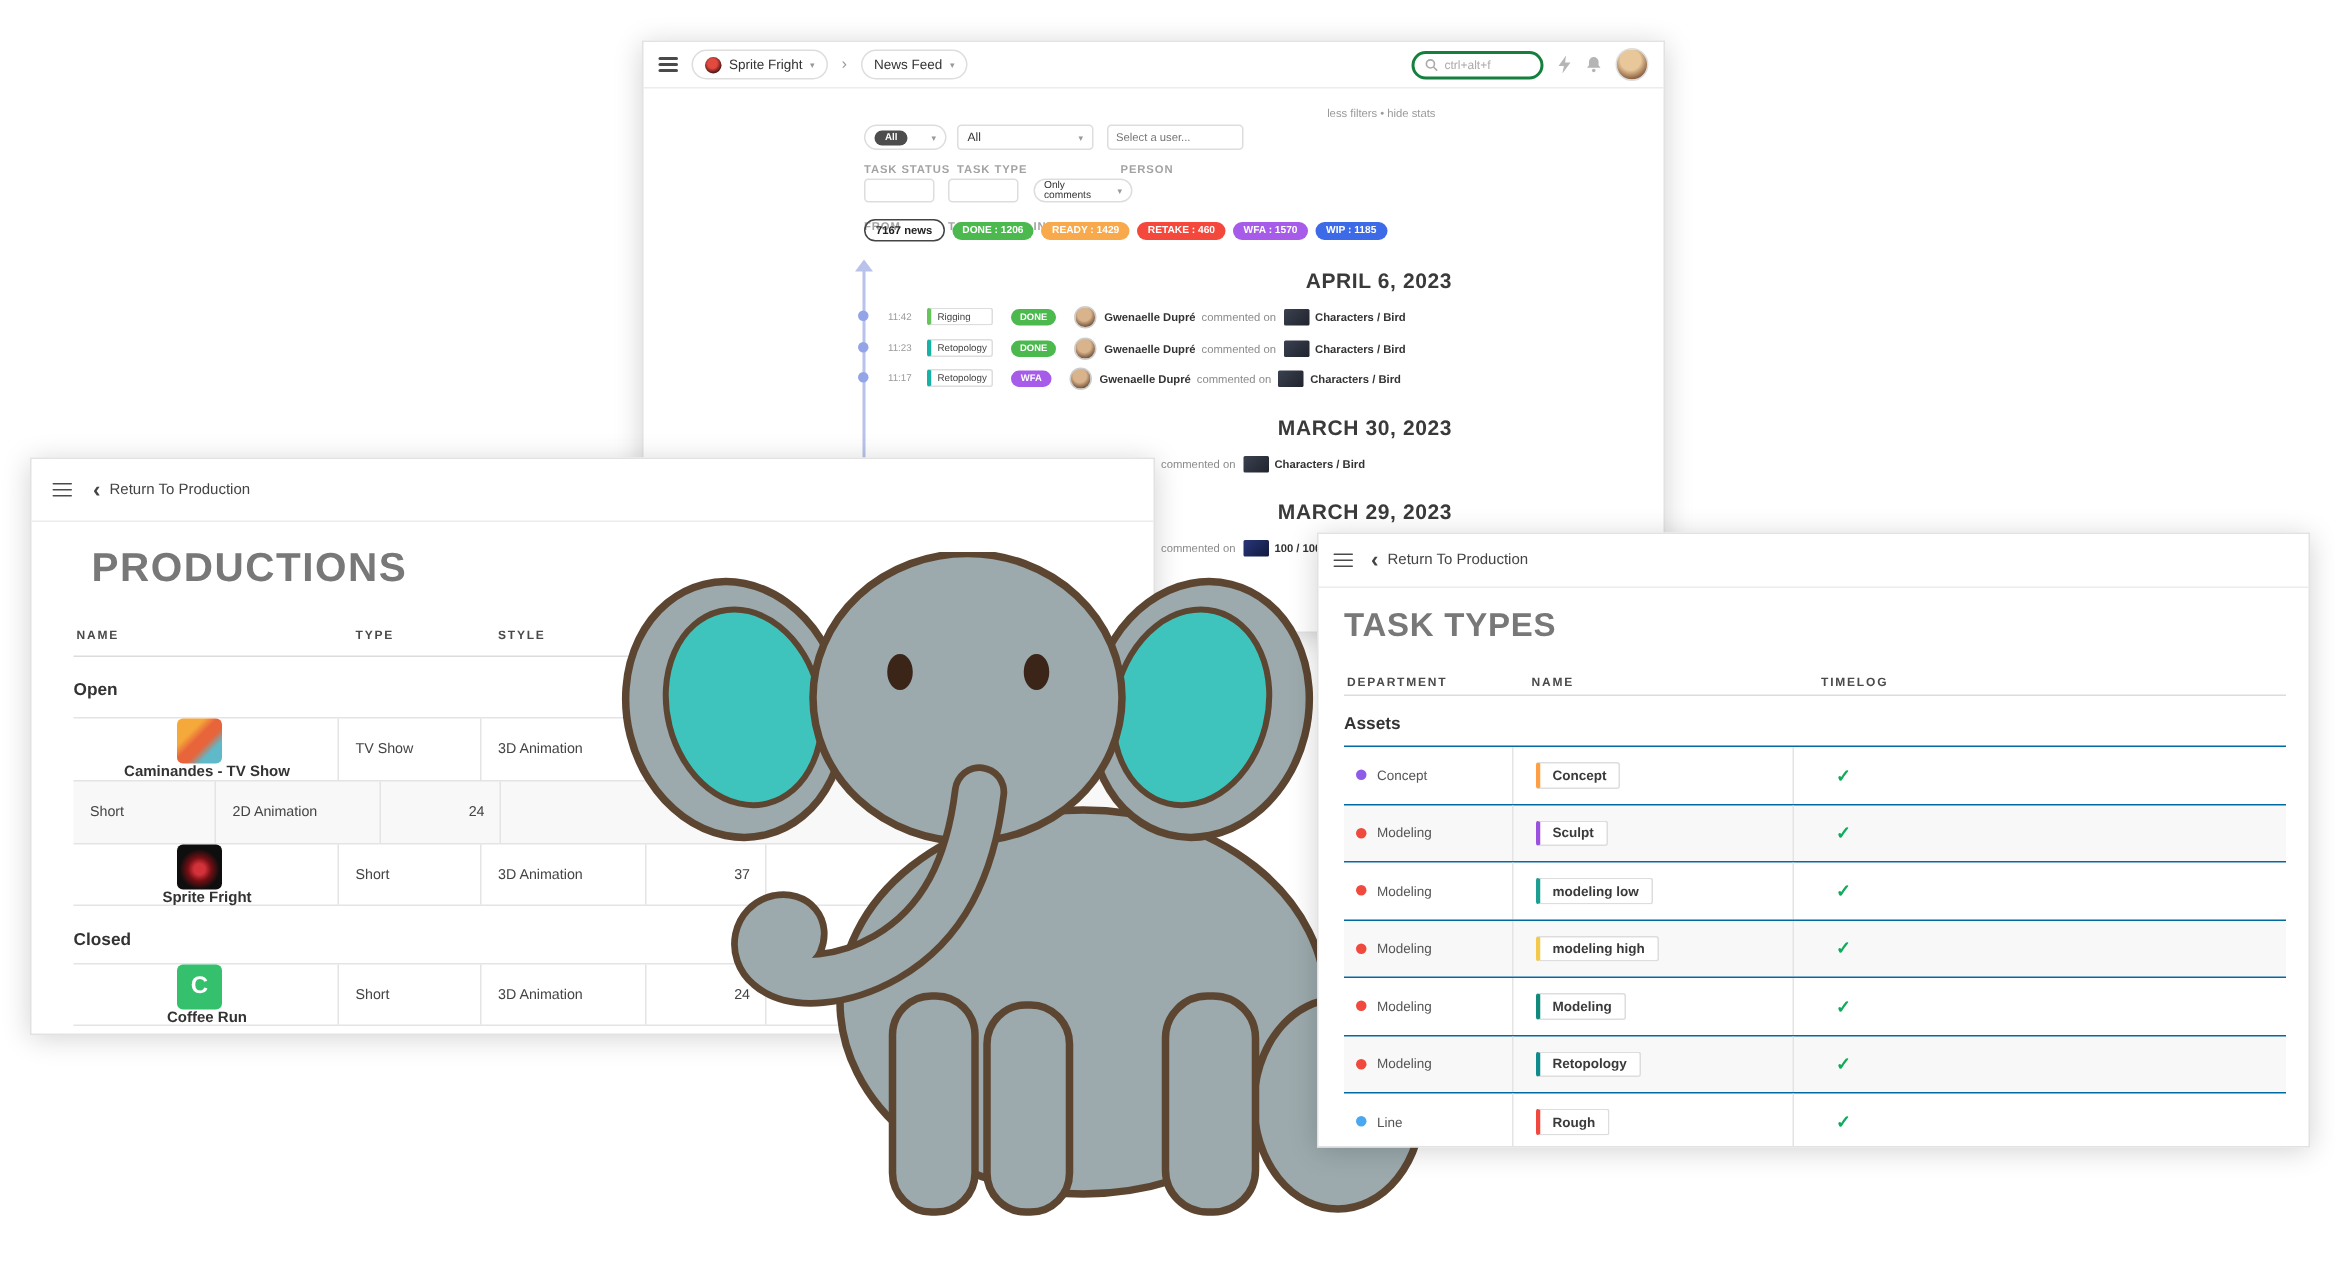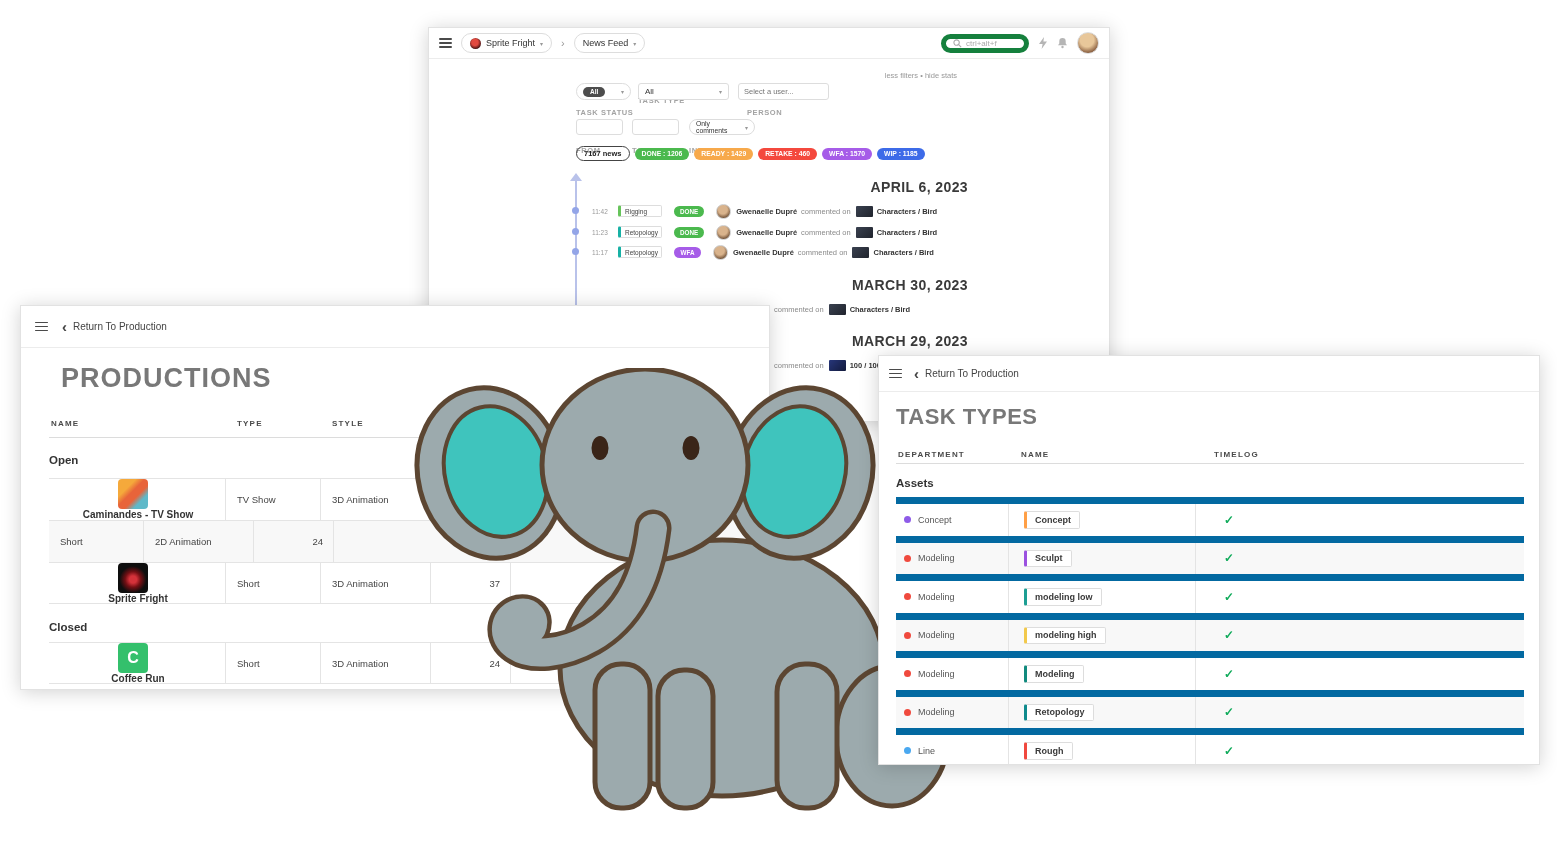--- a/index.html
+++ b/index.html
@@ -13,21 +13,21 @@
   .pill-select{display:flex;align-items:center;gap:5px;border:1px solid #ddd;border-radius:11px;height:20px;padding:0 8px;font-size:9px;color:#333;background:#fff;}
   .caret{font-size:6px;color:#999;}
   .page-title{position:absolute;font-weight:bold;color:#787878;letter-spacing:1px;}
   .colhead{position:absolute;font-size:8px;font-weight:bold;color:#4a4a4a;letter-spacing:1.2px;}
   .sect{position:absolute;font-size:11.5px;font-weight:bold;color:#333;}
   
   .news-win{left:428px;top:27px;width:682px;height:395px;z-index:1;}
   .news-win .topbar{height:31px;}
   .prod-dot{width:11px;height:11px;border-radius:50%;background:radial-gradient(circle at 45% 40%,#e2493f 0 35%,#3b0f0f 75%);}
   .nav-chev{color:#999;font-size:11px;}
-  .searchbox{margin-left:auto;display:flex;align-items:center;gap:4px;border:5px solid #15803d;border-radius:11px;height:19px;width:88px;padding:0 7px;font-size:8px;color:#aaa;}
+  .searchbox{margin-left:auto;display:flex;align-items:center;gap:4px;border:2px solid #15803d;border-radius:11px;height:19px;width:88px;padding:0 7px;font-size:8px;color:#aaa;}
   .topicon{color:#b5b5b5;display:flex;align-items:center;}
   .avatar-lg{width:22px;height:22px;border-radius:50%;background:radial-gradient(circle at 45% 35%,#e8c79a 0 40%,#8a5f40 75%);border:1px solid #ddd;}
   .f-label{position:absolute;font-size:7.5px;font-weight:bold;color:#a3a3a3;letter-spacing:.6px;margin-top:38px;}
   .f-box{position:absolute;display:flex;align-items:center;border:1px solid #ddd;border-radius:3px;height:17px;padding:0 6px;font-size:8px;color:#333;background:#fff;gap:4px;}
   .f-box .caret{margin-left:auto;}
   .mini-badge{background:#4d4d4d;color:#fff;font-size:6.5px;font-weight:bold;border-radius:8px;padding:1.5px 7px;}
   .f-input{position:absolute;border:1px solid #ddd;border-radius:3px;height:16px;font-size:7.5px;color:#555;padding:0 5px;font-family:"Liberation Sans",sans-serif;outline:none;width:47px;}
   .f-links{position:absolute;font-size:7.5px;color:#999;}
   .stats{position:absolute;left:147px;top:118px;display:flex;gap:5px;align-items:center;}
   .stat-total{border:1px solid #444;border-radius:9px;font-size:7.5px;font-weight:bold;color:#222;padding:2px 7px;}
@@ -65,21 +65,21 @@
   .p-name{font-size:10px;font-weight:bold;color:#333;}
   .th-caminandes{background:linear-gradient(135deg,#f5a93b 0 30%,#e8643a 45% 60%,#5fb9c9 75%);}
   .th-settler{background:radial-gradient(circle at 45% 45%,#5a5a66 0 18%,#17171c 65%);}
   .th-sprite{background:radial-gradient(circle at 50% 55%,#d4323a 0 16%,#740f14 35%,#0e0e0e 60%);}
   .th-coffee{background:#34c06c;color:#fff;font-size:16px;font-weight:bold;}
   
   .task-win{left:878px;top:355px;width:662px;height:410px;z-index:4;overflow:hidden;}
   .task-win .topbar{height:36px;gap:12px;}
   .task-win .page-title{left:17px;top:48px;font-size:22px;letter-spacing:.5px;}
   .t-underline{position:absolute;left:17px;top:107px;width:628px;border-bottom:1px solid #dcdcdc;}
-  .t-row{position:absolute;left:17px;width:628px;height:38.5px;display:flex;border-top:7px solid #0369a1;background:#fff;}
+  .t-row{position:absolute;left:17px;width:628px;height:38.5px;display:flex;border-top:1px solid #0369a1;background:#fff;}
   .t-row.alt{background:#f8f8f8;}
   .tc{display:flex;align-items:center;border-right:1px solid #e4e4e4;}
   .tc1{width:113px;padding-left:8px;gap:7px;}
   .tc2{width:187px;padding-left:15px;}
   .tc3{flex:1;padding-left:28px;border-right:none;}
   .dept-dot{width:7px;height:7px;border-radius:50%;flex:none;}
   .dept-label{font-size:9px;color:#555;}
   .tt-chip{border:1px solid #ddd;border-left:3px solid #999;background:#fff;border-radius:2px;font-size:9px;font-weight:bold;color:#3a3a3a;padding:2.5px 8px 3px;}
   .check{font-size:12px;font-weight:bold;}
   
@@ -126,21 +126,21 @@
           </svg>
       </span>
       <span class="avatar-lg"></span>
     </div>
 
     <span class="f-label" style="left:147px;top:42px">TASK STATUS</span>
     <span class="f-box" style="left:147px;top:55px;width:55px;border-radius:9px">
       <span class="mini-badge">All</span>
       <span class="caret">▾</span>
     </span>
-    <span class="f-label" style="left:209px;top:30px">TASK TYPE</span>
+    <span class="f-label" style="left:209px;top:42px">TASK TYPE</span>
     <span class="f-box" style="left:209px;top:55px;width:91px">
       <span>All</span>
       <span class="caret">▾</span>
     </span>
     <span class="f-label" style="left:318px;top:42px">PERSON</span>
     <input class="f-input" style="left: 309px; top: 55px; width: 91px; height: 17px;" placeholder="Select a user...">
     <span class="f-links" style="right:152px;top:43px">less filters • hide stats</span>
 
     <span class="f-label" style="left:147px;top:80px">FROM</span>
     <input class="f-input" style="left: 147px; top: 91px;">

